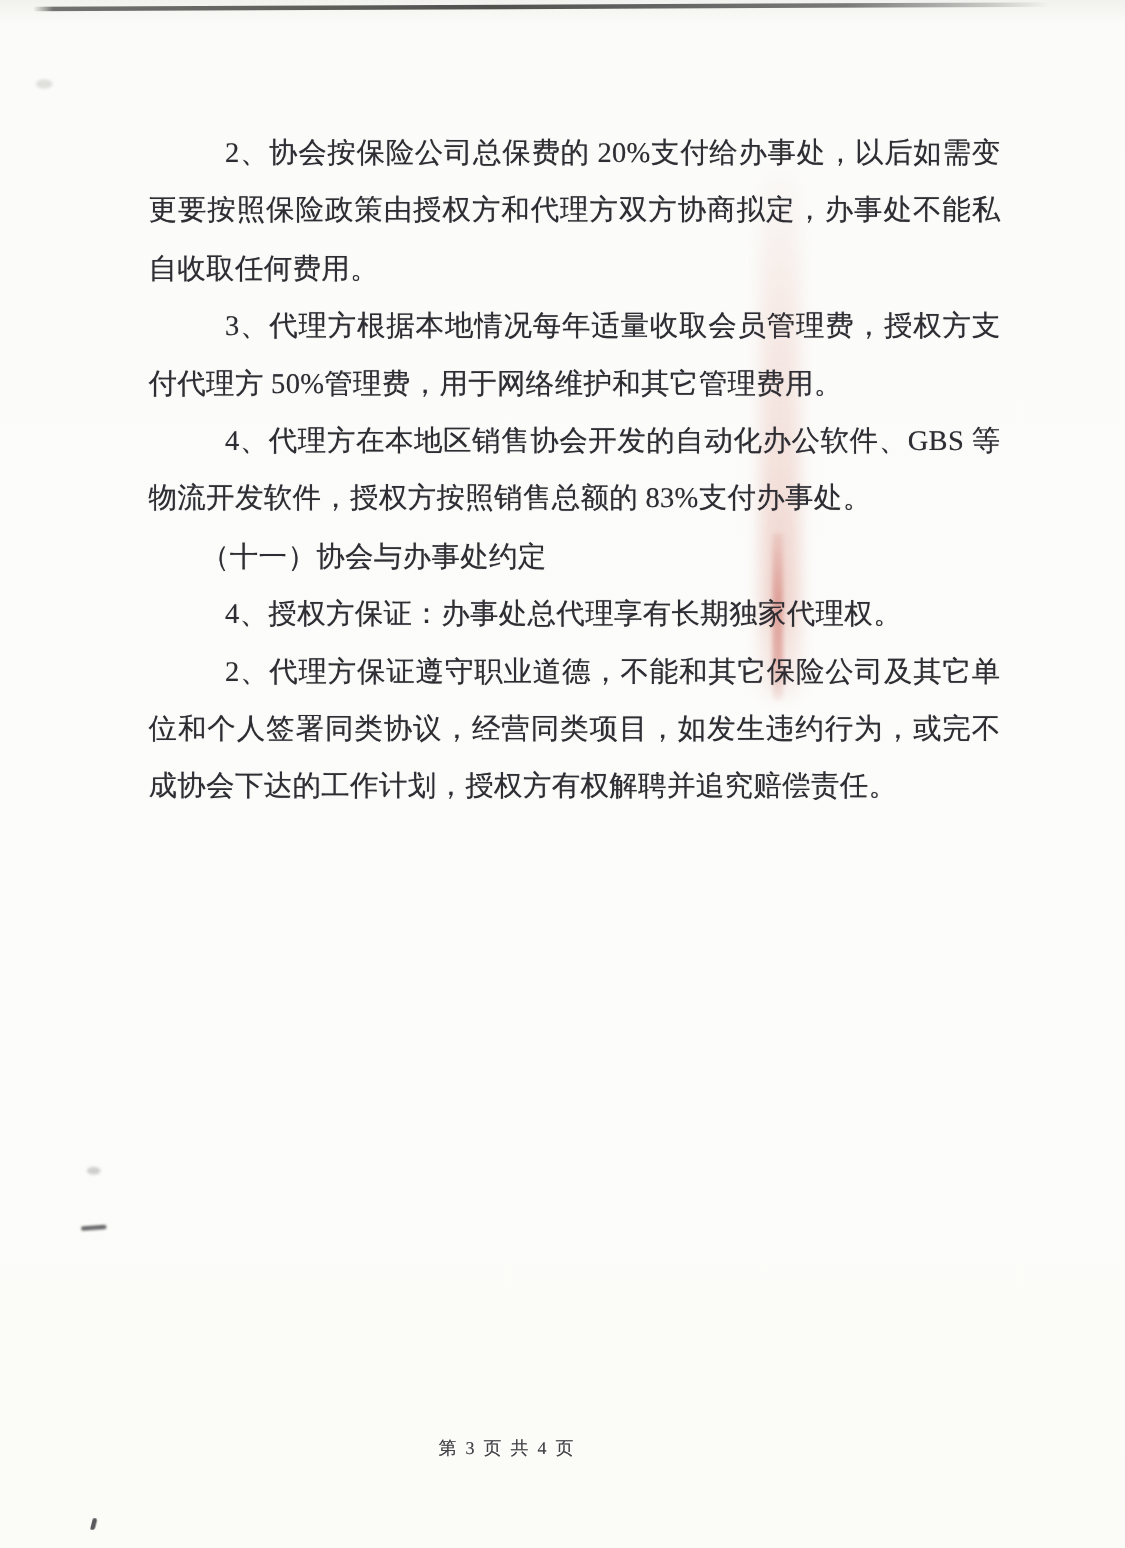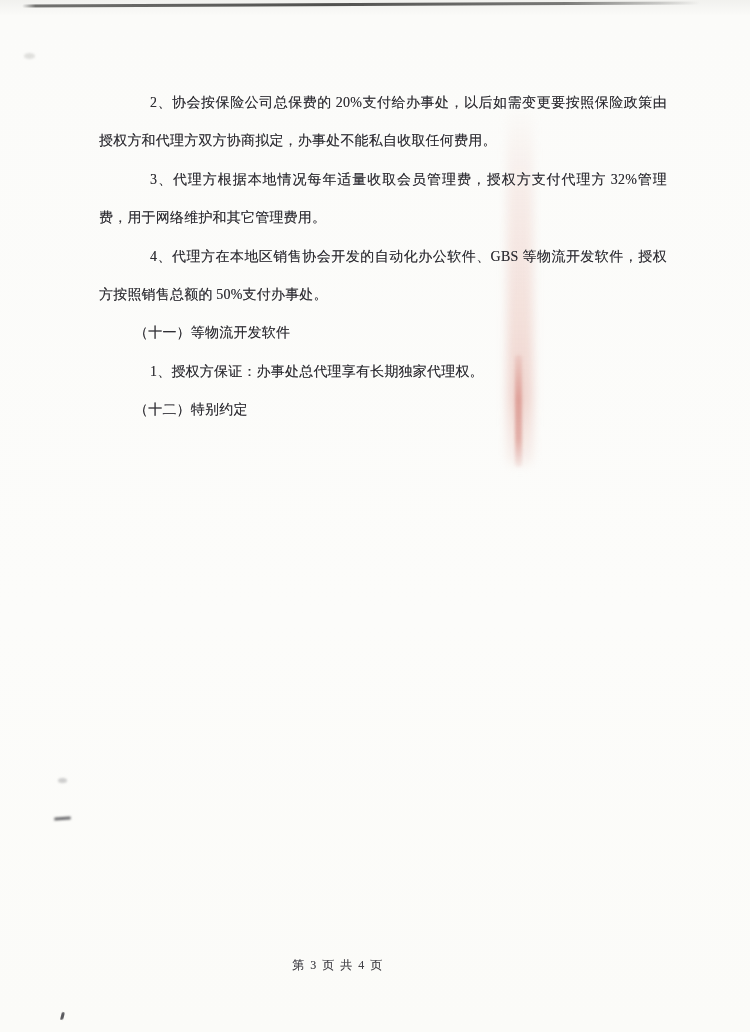--- a/index.html
+++ b/index.html
@@ -93,21 +93,21 @@
     background: #5a5a5e;
     transform: rotate(14deg);
     filter: blur(0.4px);
   }
   
   .text-block {
     position: absolute;
     left: 99px; top: 84px;
     width: 568px;
     font-family: "Liberation Serif", "DejaVu Serif", serif;
-    font-size: 14px;
+    font-size: 19px;
     line-height: 38.4px;
     letter-spacing: 0.2px;
     color: #2e2d33;
     text-align: justify;
     text-shadow: 0 0 0.5px rgba(46,45,51,0.55);
   }
   .text-block p {
     margin: 0;
     padding: 0;
     text-indent: 51px;
@@ -138,22 +138,22 @@
   <div class="top-edge"></div>
   <div class="corner-smudge"></div>
   <div class="stain-band"></div>
   <div class="stain-core"></div>
   <div class="margin-dot"></div>
   <div class="margin-dash"></div>
   <div class="stray-mark"></div>
 
   <div class="text-block">
     <p>2、协会按保险公司总保费的 20%支付给办事处，以后如需变更要按照保险政策由授权方和代理方双方协商拟定，办事处不能私自收取任何费用。</p>
-    <p>3、代理方根据本地情况每年适量收取会员管理费，授权方支付代理方 32%管理费，用于网络维护和其它管理费用。</p>
-    <p>4、代理方在本地区销售协会开发的自动化办公软件、GBS 等物流开发软件，授权方按照销售总额的 50%支付办事处。</p>
-    <p class="heading">（十一）等物流开发软件</p>
-    <p>1、授权方保证：办事处总代理享有长期独家代理权。</p>
-    <p class="heading">（十二）特别约定</p>
+    <p>3、代理方根据本地情况每年适量收取会员管理费，授权方支付代理方 50%管理费，用于网络维护和其它管理费用。</p>
+    <p>4、代理方在本地区销售协会开发的自动化办公软件、GBS 等物流开发软件，授权方按照销售总额的 83%支付办事处。</p>
+    <p class="heading">（十一）协会与办事处约定</p>
+    <p>4、授权方保证：办事处总代理享有长期独家代理权。</p>
+    <p>2、代理方保证遵守职业道德，不能和其它保险公司及其它单位和个人签署同类协议，经营同类项目，如发生违约行为，或完不成协会下达的工作计划，授权方有权解聘并追究赔偿责任。</p>
   </div>
 
   <div class="footer">第 3 页 共 4 页</div>
 
 </div>
 
 </body></html>

